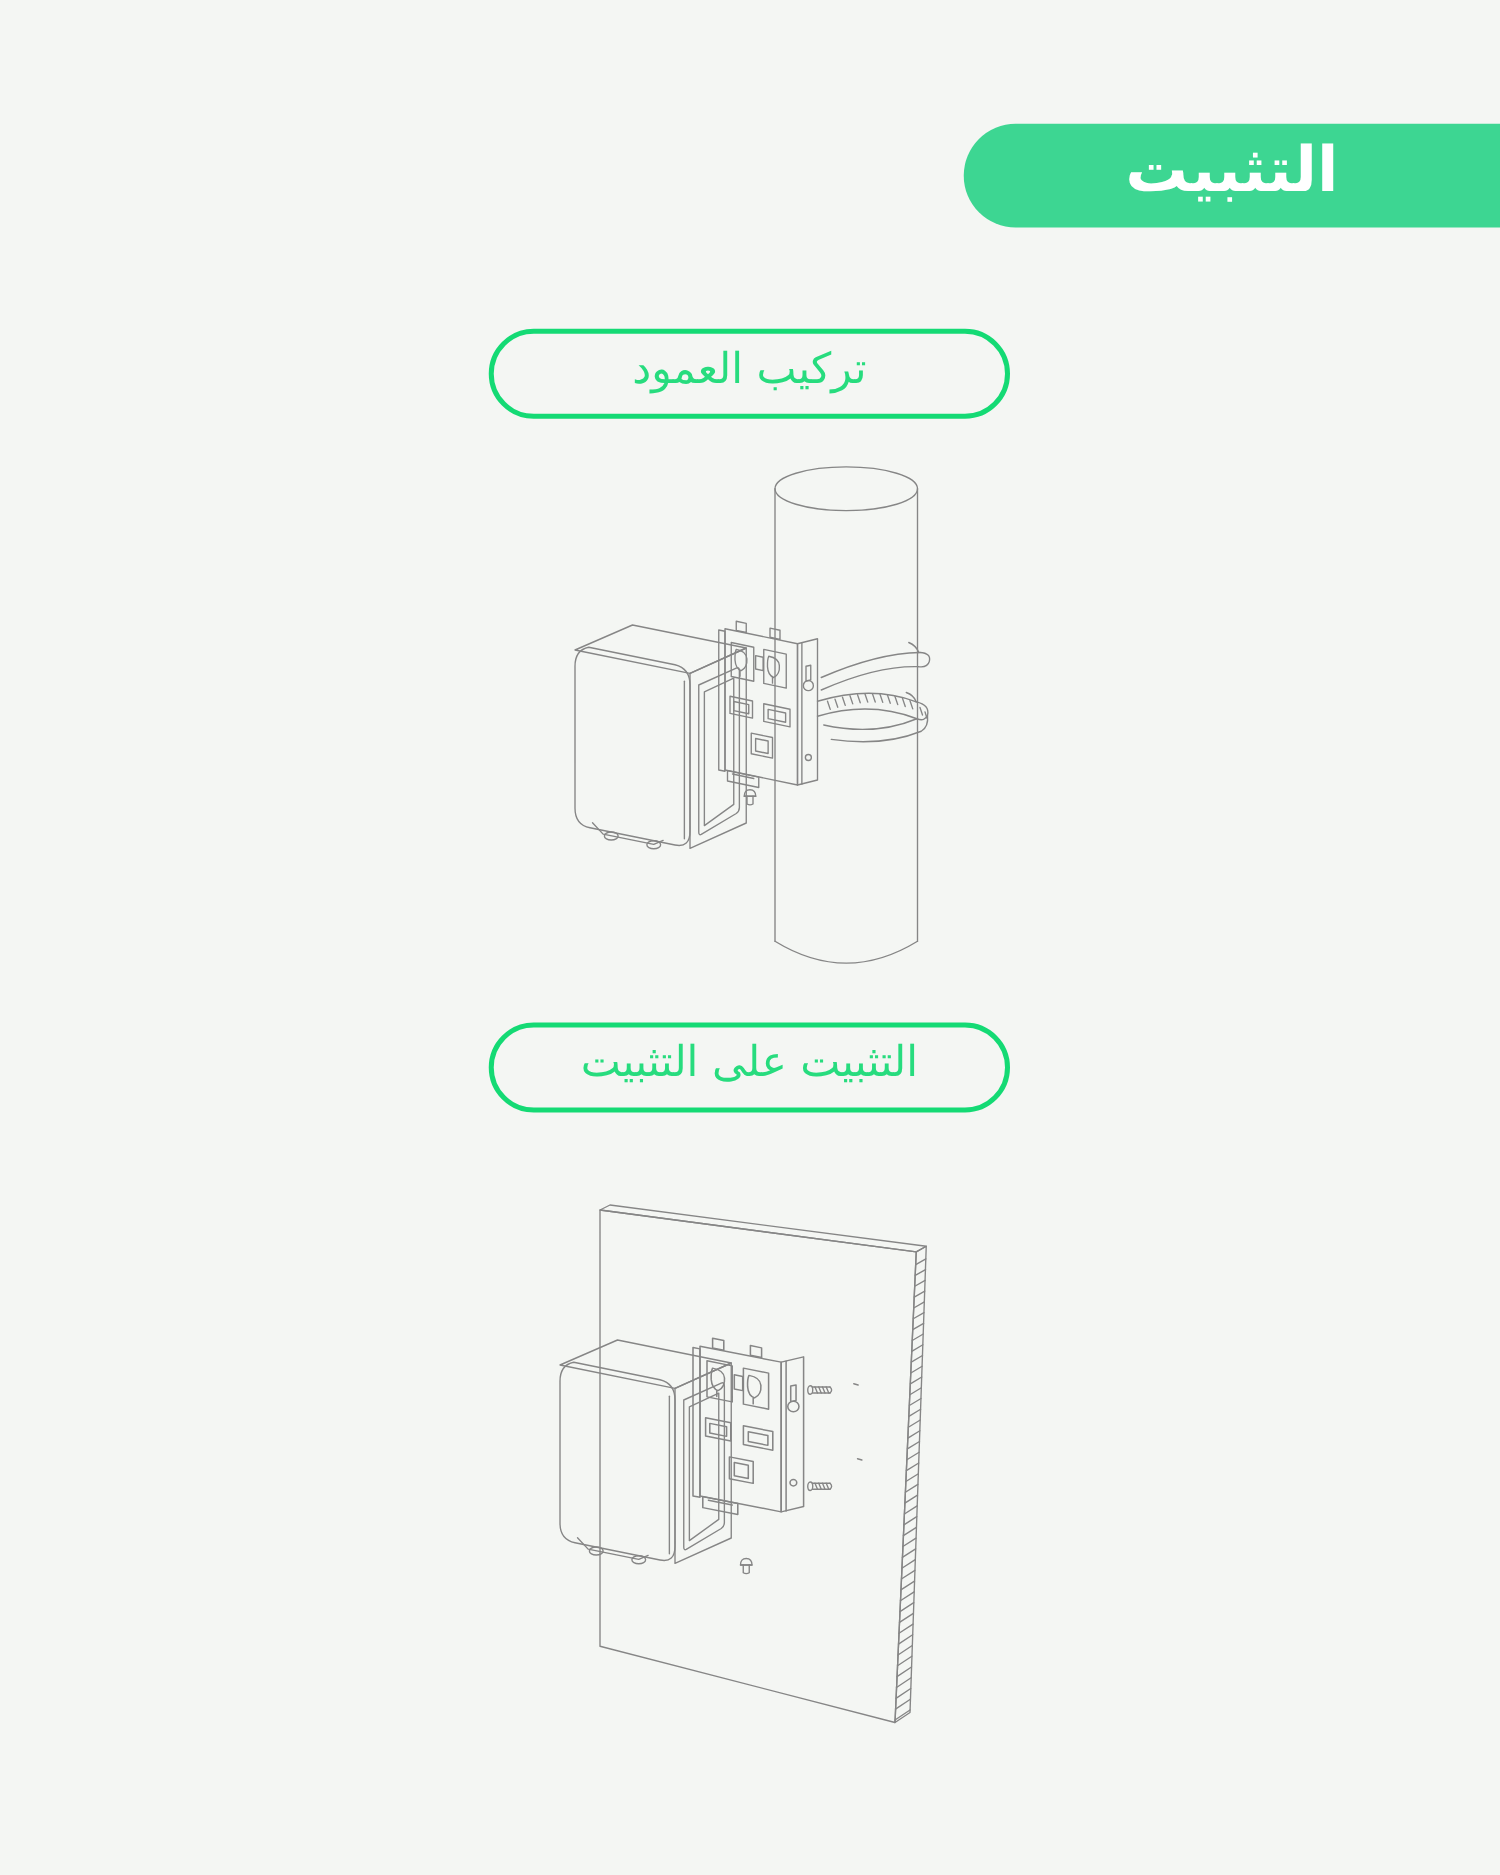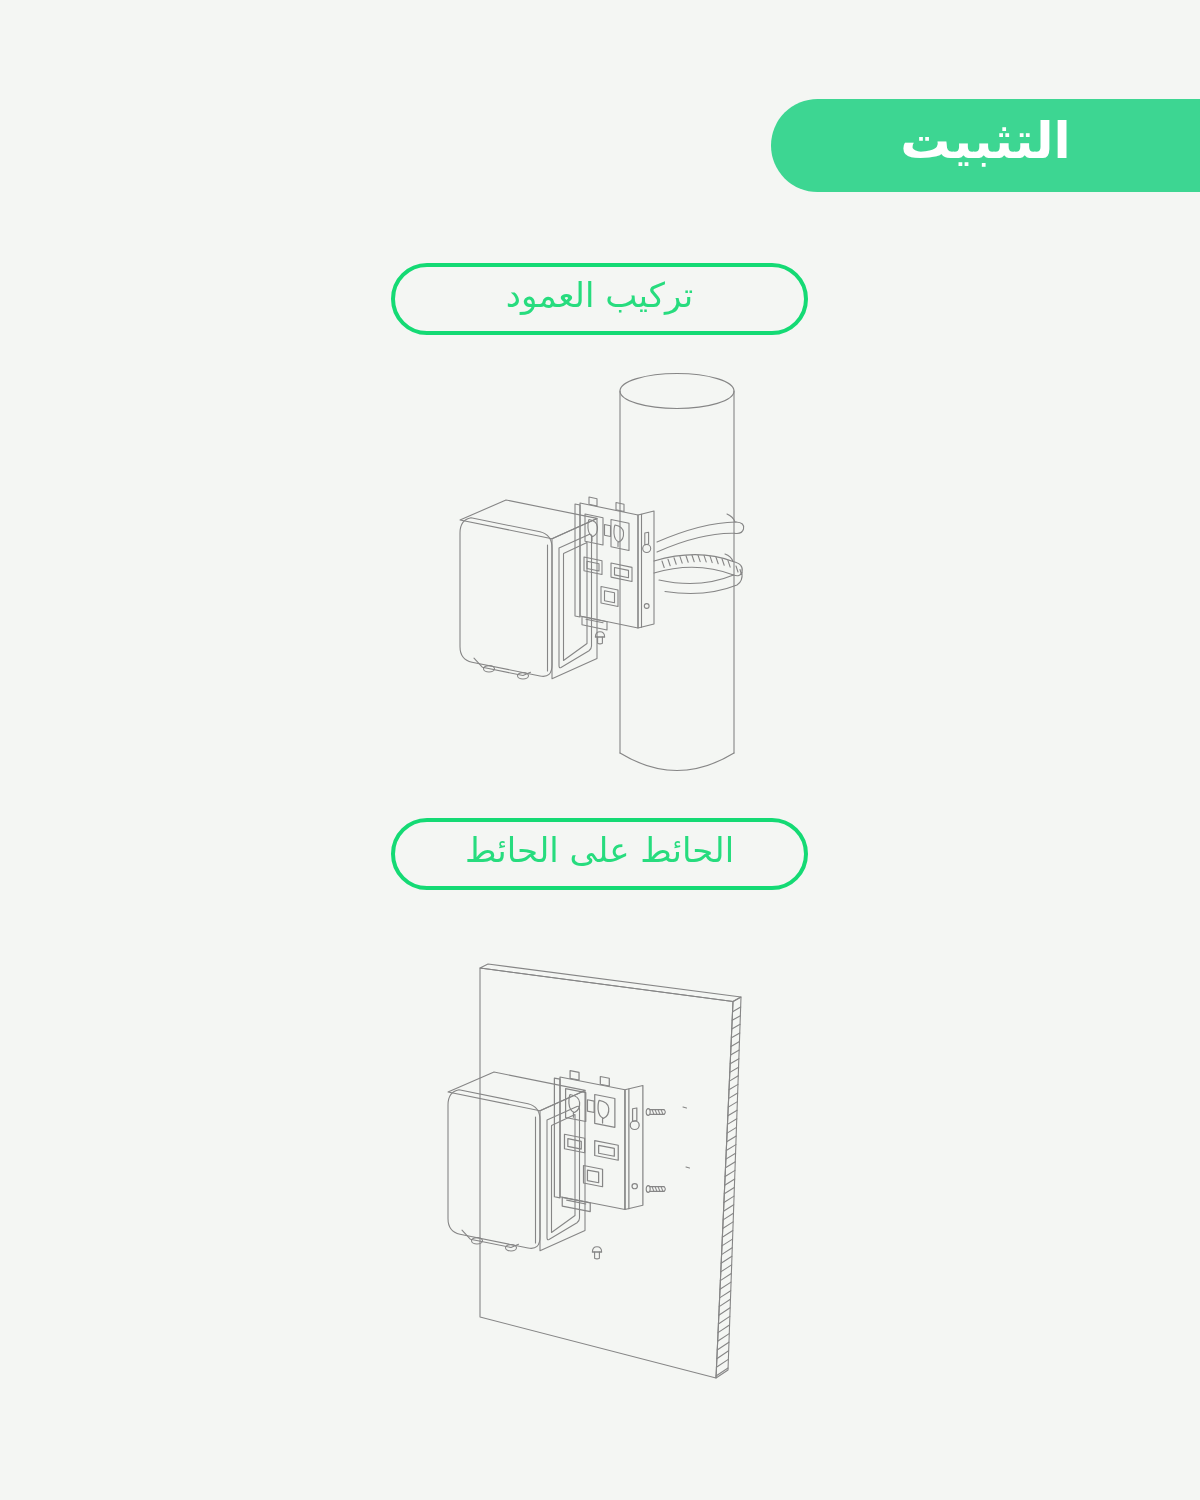--- a/index.html
+++ b/index.html
@@ -8,21 +8,21 @@
     --outline-green:#14da74;
     --label-green:#27dc7e;
     --line-gray:#868686;
     --face-white:#fcfcfa;
   }
   html,body{margin:0;padding:0;}
   body{background:var(--page-bg);font-family:"DejaVu Sans",sans-serif;}
   .page{position:relative;width:1200px;height:1500px;background:var(--page-bg);overflow:hidden;}
 
   .banner{
-    position:absolute;left:771px;top:99px;width:429px;height:93px;
+    position:absolute;left:771px;top:99px;width:429px;height:83px;
     background:var(--banner-green);
     border-radius:46.5px 0 0 46.5px;
     display:flex;align-items:center;justify-content:center;
   }
   .banner-text{
     color:#ffffff;font-weight:700;font-size:50px;line-height:1;
     padding-bottom:10px;letter-spacing:0;
   }
 
   .pill{
@@ -137,21 +137,21 @@
       <path class="thin" d="M225,226.5 Q266,232.5 297,220 Q303,216.5 302,207"></path>
       <path class="thin" d="M293,196.5 Q291,191 285,189"></path>
       <path class="thin" d="M222,196 l2.2,6.5 M228,194.3 l2.2,6.5 M234,192.8 l2.2,6.5 M240,191.6 l2.2,6.5 M246,190.7 l2.2,6.5 M252,190.2 l2.2,6.5 M258,190.1 l2.2,6.5 M264,190.4 l2.2,6.5 M270,191.1 l2.2,6.5 M276,192.2 l2.2,6.5 M282,193.7 l2.2,6.5 M288,195.6 l2.2,6.5 M296,201 l2,6 M300,204.5 l1.5,5"></path>
     </g>
     <use href="#def-bracket" transform="translate(140,138)"></use>
     <use href="#def-device" transform="translate(20,137)"></use>
     <use href="#def-tinyscrew" transform="translate(160,272)"></use>
   </svg>
 
   <div class="pill pill-2">
-    <span class="pill-text" dir="rtl">الحائط على الحائط</span>
+    <span class="pill-text" dir="rtl">التثبيت على التثبيت</span>
   </div>
 
   <svg class="illus illus-2" width="340" height="460" viewBox="0 0 340 460" role="img">
     <g>
       <path class="face" d="M50,18 L303,51.5 L286,428 L50,367 Z"></path>
       <path class="face" d="M50,18 L58,14 L311,47 L303,51.5 Z"></path>
       <path class="face" d="M303,51.5 L311,47 L298,420 L286,428 Z"></path>
       <g id="wall-hatch" class="thin">
           <line x1="302.6" y1="61.7" x2="310.7" y2="57.1"></line>
           <line x1="302.2" y1="70.3" x2="310.4" y2="65.7"></line>

